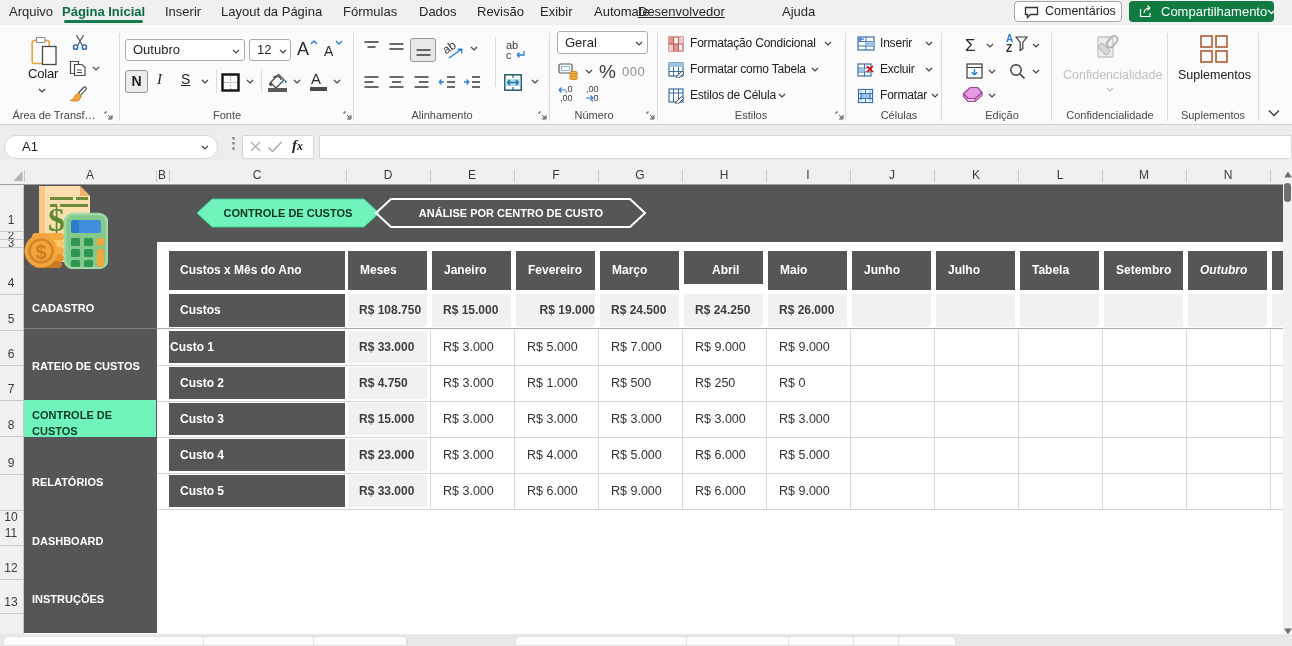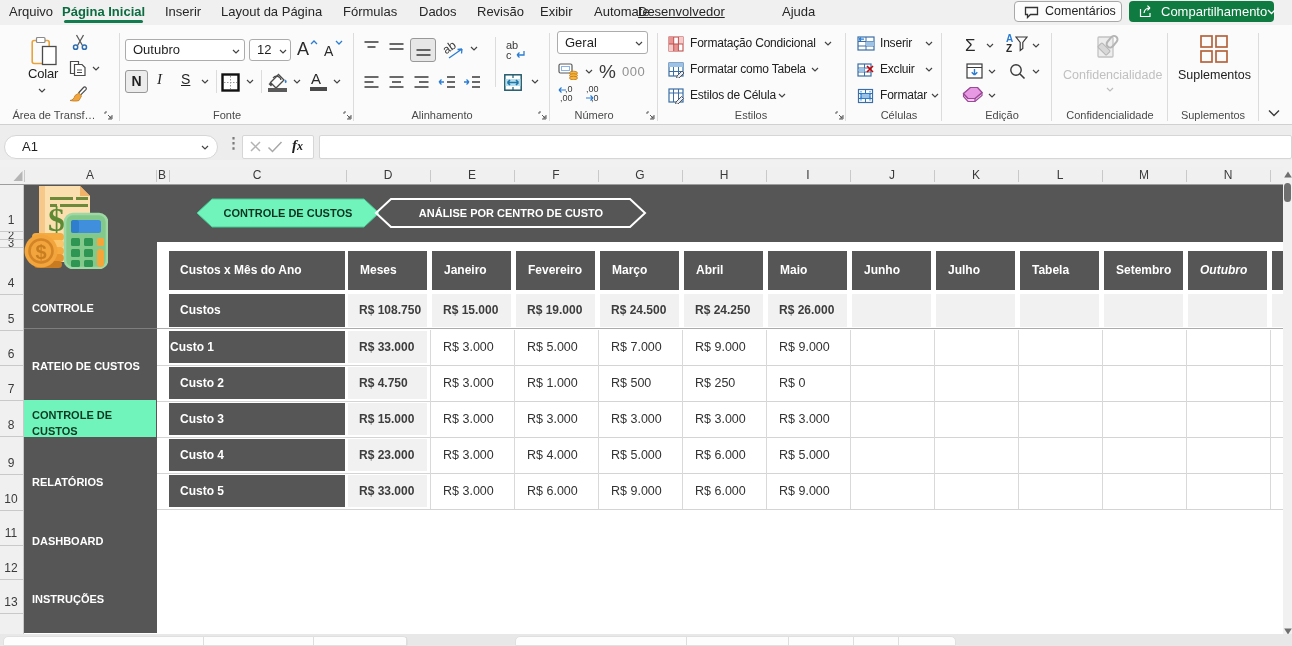--- a/index.html
+++ b/index.html
@@ -434,21 +434,21 @@
 <div id="rowhead">
   <div class="rownum" style="top:28px;">1</div>
   <div class="rownum" style="top:46px;height:8px;line-height:8px;overflow:hidden;font-size:11px;">2</div>
   <div class="rownum" style="top:54px;height:8px;line-height:8px;overflow:hidden;font-size:11px;">3</div>
   <div class="rownum" style="top:91px;">4</div>
   <div class="rownum" style="top:127px;">5</div>
   <div class="rownum" style="top:162px;">6</div>
   <div class="rownum" style="top:197px;">7</div>
   <div class="rownum" style="top:233px;">8</div>
   <div class="rownum" style="top:271px;">9</div>
-  <div class="rownum" style="top:307px;">10</div>
+  <div class="rownum" style="top:325px;">10</div>
   <div class="rownum" style="top:341px;">11</div>
   <div class="rownum" style="top:376px;">12</div>
   <div class="rownum" style="top:410px;">13</div>
   <div class="rowline" style="top:46px;"></div>
   <div class="rowline" style="top:54px;"></div>
   <div class="rowline" style="top:62px;"></div>
   <div class="rowline" style="top:109px;"></div>
   <div class="rowline" style="top:145px;"></div>
   <div class="rowline" style="top:180px;"></div>
   <div class="rowline" style="top:215px;"></div>
@@ -488,54 +488,54 @@
     <rect x="60" y="52" width="9" height="8" rx="1.5" fill="#2f9552"></rect>
     <rect x="73" y="52" width="7" height="8" rx="1.5" fill="#f5a63b"></rect>
     <rect x="47" y="63" width="9" height="8" rx="1.5" fill="#2f9552"></rect>
     <rect x="60" y="63" width="9" height="8" rx="1.5" fill="#2f9552"></rect>
     <rect x="47" y="74" width="9" height="7" rx="1.5" fill="#2f9552"></rect>
     <rect x="60" y="74" width="9" height="7" rx="1.5" fill="#2f9552"></rect>
     <rect x="73" y="63" width="7" height="18" rx="3" fill="#f5a63b"></rect>
   </g>
 </svg>
 
-<div class="menuitem" style="top:302px;">CONTROLE</div>
+<div class="menuitem" style="top:302px;">CADASTRO</div>
 <div class="menuitem" style="top:360px;">RATEIO DE CUSTOS</div>
 <div class="abs" style="left:24px;top:400px;width:132px;height:37px;background:#71f4bc;"></div>
 <div class="menuitem" style="top:408px;color:#0b3a22;line-height:15.5px;">CONTROLE DE<br>CUSTOS</div>
 <div class="menuitem" style="top:476px;">RELATÓRIOS</div>
 <div class="menuitem" style="top:535px;">DASHBOARD</div>
 <div class="menuitem" style="top:593px;">INSTRUÇÕES</div>
 
 <svg class="abs" style="left:190px;top:196px;" width="465" height="36" viewBox="0 0 465 36">
   <polygon points="7,17 22,3 174,3 189,17 174,31 22,31" fill="#71f4bc" stroke="#44cb92" stroke-width="1"></polygon>
   <polygon points="186,17 201,3 440,3 455,17 440,31 201,31" fill="none" stroke="#ffffff" stroke-width="2"></polygon>
   <text x="98" y="21" font-size="11" font-weight="bold" fill="#0a3320" text-anchor="middle" font-family="Liberation Sans">CONTROLE DE CUSTOS</text>
   <text x="321" y="21" font-size="11" font-weight="bold" fill="#ffffff" text-anchor="middle" font-family="Liberation Sans">ANÁLISE POR CENTRO DE CUSTO</text>
 </svg>
 <div id="table">
 
   <div class="dcell" style="left:169px;top:251px;width:176px;height:39px;line-height:39px;padding-left:11px;">Custos x Mês do Ano</div>
   <div class="dcell" style="left:348px;top:251px;width:79px;height:39px;line-height:39px;padding-left:12px;">Meses</div>
   <div class="dcell" style="left:432px;top:251px;width:79px;height:39px;line-height:39px;padding-left:12px;">Janeiro</div>
   <div class="dcell" style="left:516px;top:251px;width:79px;height:39px;line-height:39px;padding-left:12px;">Fevereiro</div>
   <div class="dcell" style="left:600px;top:251px;width:79px;height:39px;line-height:39px;padding-left:12px;">Março</div>
-  <div class="dcell" style="left:684px;top:251px;width:79px;height:39px;line-height:39px;padding-left:12px;">Abril</div>
+  <div class="dcell" style="left:684px;top:251px;width:79px;height:33px;line-height:39px;padding-left:28px;">Abril</div>
   <div class="dcell" style="left:768px;top:251px;width:79px;height:39px;line-height:39px;padding-left:12px;">Maio</div>
   <div class="dcell" style="left:852px;top:251px;width:79px;height:39px;line-height:39px;padding-left:12px;">Junho</div>
   <div class="dcell" style="left:936px;top:251px;width:79px;height:39px;line-height:39px;padding-left:12px;">Julho</div>
   <div class="dcell" style="left:1020px;top:251px;width:79px;height:39px;line-height:39px;padding-left:12px;">Tabela</div>
   <div class="dcell" style="left:1104px;top:251px;width:79px;height:39px;line-height:39px;padding-left:12px;">Setembro</div>
   <div class="dcell" style="left:1188px;top:251px;width:79px;height:39px;line-height:39px;padding-left:12px;font-style:italic;">Outubro</div>
   <div class="dcell" style="left:1272px;top:251px;width:11px;height:39px;"></div>
 
   <div class="dcell" style="left:169px;top:294px;width:176px;height:33px;line-height:33px;padding-left:11px;">Custos</div>
   <div class="gcell" style="left:348px;top:294px;width:79px;height:33px;line-height:33px;padding-left:11px;font-weight:bold;">R$ 108.750</div>
   <div class="gcell" style="left:432px;top:294px;width:79px;height:33px;line-height:33px;padding-left:11px;font-weight:bold;">R$ 15.000</div>
-  <div class="gcell" style="left:516px;top:294px;width:79px;height:33px;line-height:33px;padding-left:11px;font-weight:bold;">R$ 19.000</div>
+  <div class="gcell" style="left:516px;top:294px;width:79px;height:33px;line-height:33px;padding-left:11px;font-weight:bold;text-align:right;">R$ 19.000</div>
   <div class="gcell" style="left:600px;top:294px;width:79px;height:33px;line-height:33px;padding-left:11px;font-weight:bold;">R$ 24.500</div>
   <div class="gcell" style="left:684px;top:294px;width:79px;height:33px;line-height:33px;padding-left:11px;font-weight:bold;">R$ 24.250</div>
   <div class="gcell" style="left:768px;top:294px;width:79px;height:33px;line-height:33px;padding-left:11px;font-weight:bold;">R$ 26.000</div>
   <div class="gcell" style="left:852px;top:294px;width:79px;height:33px;"></div>
   <div class="gcell" style="left:936px;top:294px;width:79px;height:33px;"></div>
   <div class="gcell" style="left:1020px;top:294px;width:79px;height:33px;"></div>
   <div class="gcell" style="left:1104px;top:294px;width:79px;height:33px;"></div>
   <div class="gcell" style="left:1188px;top:294px;width:79px;height:33px;"></div>
   <div class="gcell" style="left:1272px;top:294px;width:11px;height:33px;"></div>
 

